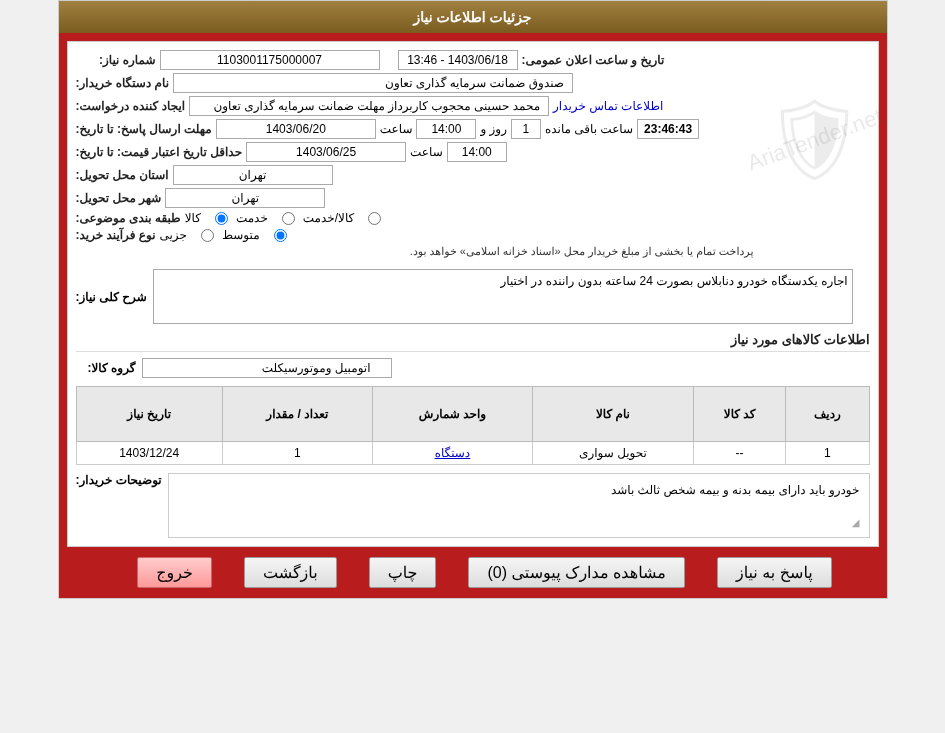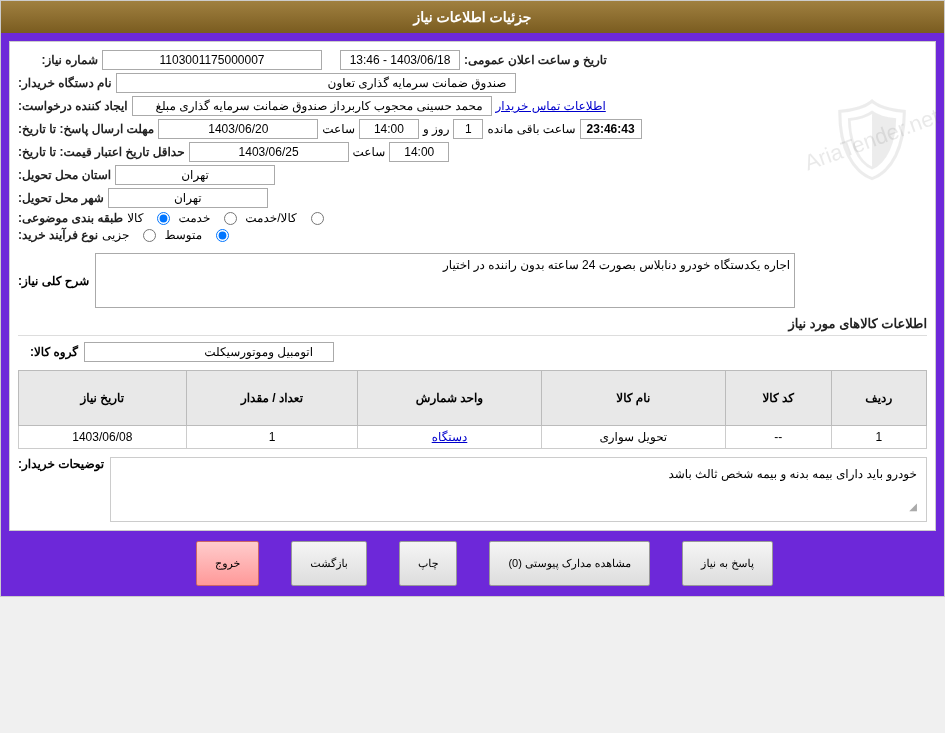--- a/index.html
+++ b/index.html
@@ -3,23 +3,23 @@
   <meta charset="utf-8">
   <style>
     * { box-sizing: border-box; margin: 0; padding: 0; }
     body {
       font-family: Tahoma, Arial, sans-serif;
       font-size: 12px;
       background: #f0f0f0;
       direction: rtl;
     }
     .page-wrapper {
-      width: 945px;
+      width: 830px;
       margin: 0 auto;
-      background: #6d28d9;
+      background: #b91c1c;
       border: 1px solid #ccc;
     }
     .page-header {
       background: linear-gradient(to bottom, #a08040, #7a5c20);
       color: #fff;
       text-align: center;
       padding: 8px 10px;
       font-size: 14px;
       font-weight: bold;
     }
@@ -51,21 +51,20 @@
       text-align: center;
     }
     .form-value.wide {
       min-width: 220px;
     }
     .form-value.medium {
       min-width: 160px;
     }
     .link-blue {
       color: #0000cc;
-      text-decoration: underline;
       cursor: pointer;
     }
     .timer-box {
       background: #fff;
       border: 1px solid #aaa;
       padding: 2px 6px;
       font-weight: bold;
       direction: ltr;
     }
     .radio-group {
@@ -144,26 +143,26 @@
       color: #0000cc;
       text-decoration: underline;
     }
     .footer-buttons {
       display: flex;
       justify-content: center;
       gap: 8px;
       margin: 10px 0;
     }
     .btn {
-      padding: 15px 18px;
+      padding: 5px 18px;
       border: 1px solid #999;
       background: linear-gradient(to bottom, #f5f5f5, #ddd);
       cursor: pointer;
       font-family: Tahoma, Arial, sans-serif;
-      font-size: 11px;
+      font-size: 16px;
       border-radius: 2px;
       margin-left: 24px;
     }
     .btn-red {
       background: linear-gradient(to bottom, #ffcccc, #ff9999);
       border-color: #cc6666;
     }
     .textarea-box {
       width: 100%;
       border: 1px solid #aaa;
@@ -212,21 +211,21 @@
           <span class="form-label">شماره نیاز:</span>
         </div>
 
         <div class="form-row">
           <span class="form-value wide" style="min-width:400px; text-align:right; padding-right:8px;">صندوق ضمانت سرمایه گذاری تعاون</span>
           <span class="form-label">نام دستگاه خریدار:</span>
         </div>
 
         <div class="form-row">
           <span class="link-blue">اطلاعات تماس خریدار</span>
-          <span class="form-value" style="min-width:360px; text-align:right; padding-right:8px;">محمد حسینی محجوب کاربرداز صندوق ضمانت سرمایه گذاری مبلغ</span>
+          <span class="form-value" style="min-width:360px; text-align:right; padding-right:8px;">محمد حسینی محجوب کاربرداز مهلت ضمانت سرمایه گذاری تعاون</span>
           <span class="form-label">ایجاد کننده درخواست:</span>
         </div>
 
         <div class="form-row">
           <span class="timer-box">23:46:43</span>
           <span>ساعت باقی مانده</span>
           <span class="form-value" style="min-width:30px;">1</span>
           <span>روز و</span>
           <span class="form-value" style="min-width:60px;">14:00</span>
           <span>ساعت</span>
@@ -276,20 +275,23 @@
               <span>متوسط</span>
             </div>
             <div class="radio-item">
               <input type="radio" name="purchase_type" style="">
               <span>جزیی</span>
             </div>
           </div>
           <span class="form-label">نوع فرآیند خرید:</span>
         </div>
 
+        <div class="form-row" style="justify-content: flex-start;">
+          <span style="font-size:11px; color:#333;">پرداخت تمام یا بخشی از مبلغ خریدار محل «اسناد خزانه اسلامی» خواهد بود.</span>
+        </div>
 
       </div>
     </div>
 
     <div style="margin-top: 8px;">
       <div class="group-row">
         <textarea class="textarea-box" rows="2" style="max-width: 700px;">اجاره یکدستگاه خودرو دنابلاس بصورت 24 ساعته بدون راننده در اختیار</textarea>
         <span class="col-label">شرح کلی نیاز:</span>
       </div>
     </div>
@@ -313,21 +315,21 @@
             <th>تاریخ نیاز</th>
           </tr>
         </thead>
         <tbody>
           <tr>
             <td>1</td>
             <td>--</td>
             <td>تحویل سواری</td>
             <td class="link-blue">دستگاه</td>
             <td>1</td>
-            <td>1403/06/08</td>
+            <td>1403/12/24</td>
           </tr>
         </tbody>
       </table>
     </div>
 
     <div style="display:flex; gap:6px; align-items:flex-start; margin-top:8px; justify-content:flex-end;">
       <div style="flex:1; border:1px solid #ccc; min-height:65px; padding:9px; text-align:right; background:#fff;">
         <div>خودرو باید دارای بیمه بدنه و بیمه شخص ثالث باشد</div>
         <div style="margin-top:20px; color:#aaa; font-size:10px;">◢</div>
       </div>

